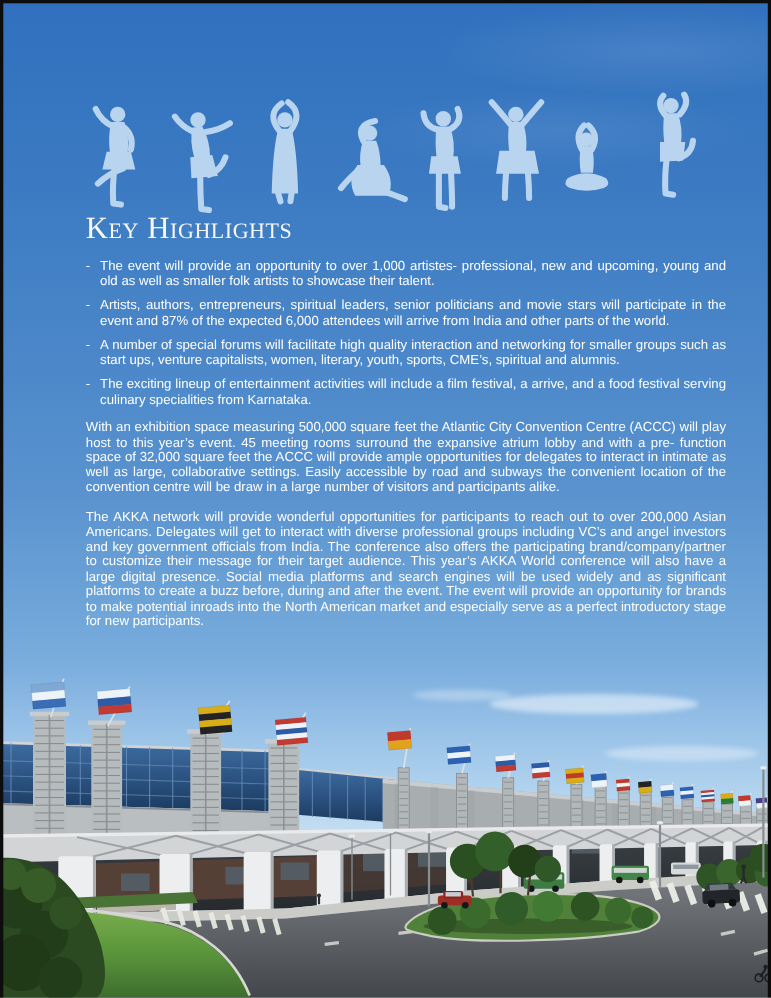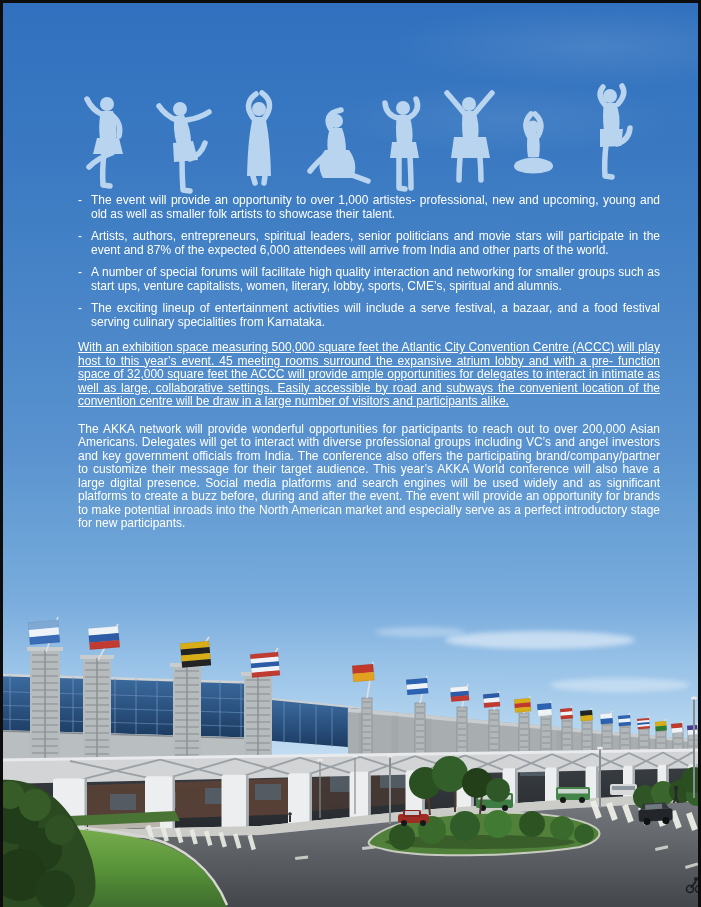--- a/index.html
+++ b/index.html
@@ -30,21 +30,21 @@
     letter-spacing:.5px;color:#f8f6f1;
   }
   .bullet{
     display:flex;margin:0 0 9px 0;
     font-size:12px;line-height:13.5px;text-align:justify;
   }
   .bullet .dash{flex:0 0 13px;}
   .para{
     margin:14px 0 0 0;font-size:12px;line-height:13.5px;text-align:justify;
   }
-  #paras .para:first-child{margin-top:12px;text-decoration:underline;}
+  #paras .para:first-child{margin-top:12px;}
 </style>
 </head>
 <body>
 
 <div class="page">
   <svg id="dancers" width="701" height="200">
       <g transform="translate(76,92)">
         <circle cx="31" cy="12" r="7" fill="#b9d4ee"></circle>
         <path d="M25,19 Q22,32 24,48 L40,48 Q42,32 37,19 Z" fill="#b9d4ee"></path>
         <path d="M21,46 L43,46 L47,62 L17,62 Z" fill="#b9d4ee"></path>
@@ -108,36 +108,37 @@
         <path d="M27,18 Q25,30 27,46 L42,46 Q44,30 39,18 Z" fill="#b9d4ee"></path>
         <path d="M23,44 L46,44 L44,61 L23,62 Z" fill="#b9d4ee"></path>
         <path d="M29,21 Q19,10 26,2" fill="none" stroke="#b9d4ee" stroke-width="5.5" stroke-linecap="round" stroke-linejoin="round"></path>
         <path d="M41,19 Q50,9 45,1" fill="none" stroke="#b9d4ee" stroke-width="5.5" stroke-linecap="round" stroke-linejoin="round"></path>
         <path d="M29,60 Q27,77 28,91 L35,92" fill="none" stroke="#b9d4ee" stroke-width="5.5" stroke-linecap="round" stroke-linejoin="round"></path>
         <path d="M40,59 Q52,55 53,43" fill="none" stroke="#b9d4ee" stroke-width="5.5" stroke-linecap="round" stroke-linejoin="round"></path>
       </g>
     </svg>
 
   <div class="content">
+    <h1>Key Highlights</h1>
     <div id="bullets">
         <div class="bullet">
           <span class="dash">-</span>
           <span>The event will provide an opportunity to over 1,000 artistes- professional, new and upcoming, young and old as well as smaller folk artists to showcase their talent.</span>
         </div>
         <div class="bullet">
           <span class="dash">-</span>
           <span>Artists, authors, entrepreneurs, spiritual leaders, senior politicians and movie stars will participate in the event and 87% of the expected 6,000 attendees will arrive from India and other parts of the world.</span>
         </div>
         <div class="bullet">
           <span class="dash">-</span>
-          <span>A number of special forums will facilitate high quality interaction and networking for smaller groups such as start ups, venture capitalists, women, literary, lobby, sports, CME’s, spiritual and alumnis.</span>
+          <span>A number of special forums will facilitate high quality interaction and networking for smaller groups such as start ups, venture capitalists, women, literary, youth, sports, CME’s, spiritual and alumnis.</span>
         </div>
         <div class="bullet">
           <span class="dash">-</span>
-          <span>The exciting lineup of entertainment activities will include a serve festival, a bazaar, and a food festival serving culinary specialities from Karnataka.</span>
+          <span>The exciting lineup of entertainment activities will include a film festival, a arrive, and a food festival serving culinary specialities from Karnataka.</span>
         </div>
       </div>
     <div id="paras">
         <p class="para">With an exhibition space measuring 500,000 square feet the Atlantic City Convention Centre (ACCC) will play host to this year’s event. 45 meeting rooms surround the expansive atrium lobby and with a pre- function space of 32,000 square feet the ACCC will provide ample opportunities for delegates to interact in intimate as well as large, collaborative settings. Easily accessible by road and subways the convenient location of the convention centre will be draw in a large number of visitors and participants alike.</p>
         <p class="para">The AKKA network will provide wonderful opportunities for participants to reach out to over 200,000 Asian Americans. Delegates will get to interact with diverse professional groups including VC’s and angel investors and key government officials from India. The conference also offers the participating brand/company/partner to customize their message for their target audience. This year’s AKKA World conference will also have a large digital presence. Social media platforms and search engines will be used widely and as significant platforms to create a buzz before, during and after the event. The event will provide an opportunity for brands to make potential inroads into the North American market and especially serve as a perfect introductory stage for new participants.</p>
       </div>
   </div>
 
   <svg id="photo" width="701" height="317" viewBox="0 0 701 317">
       <defs>

